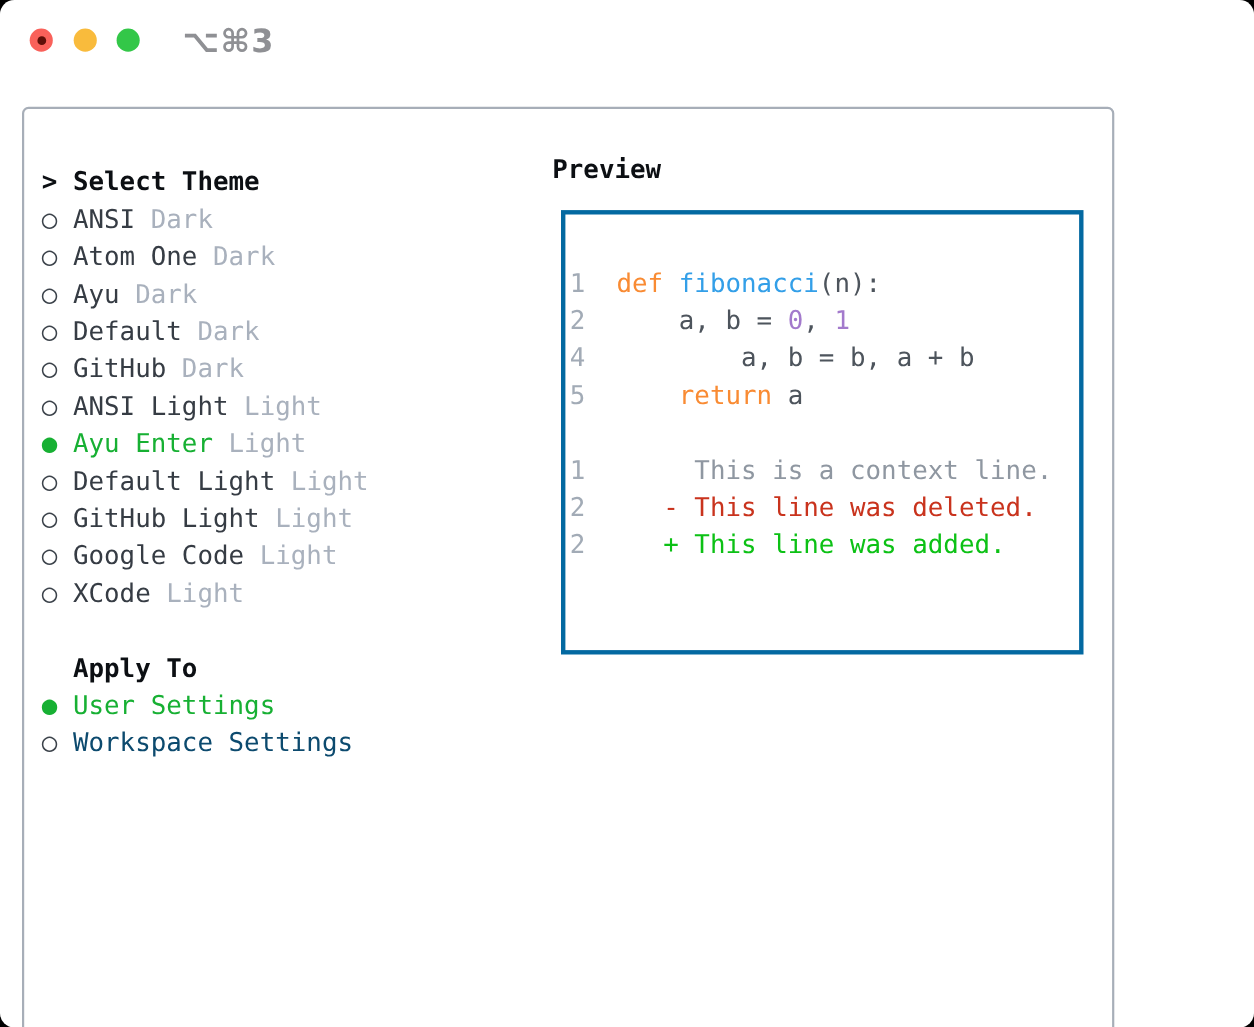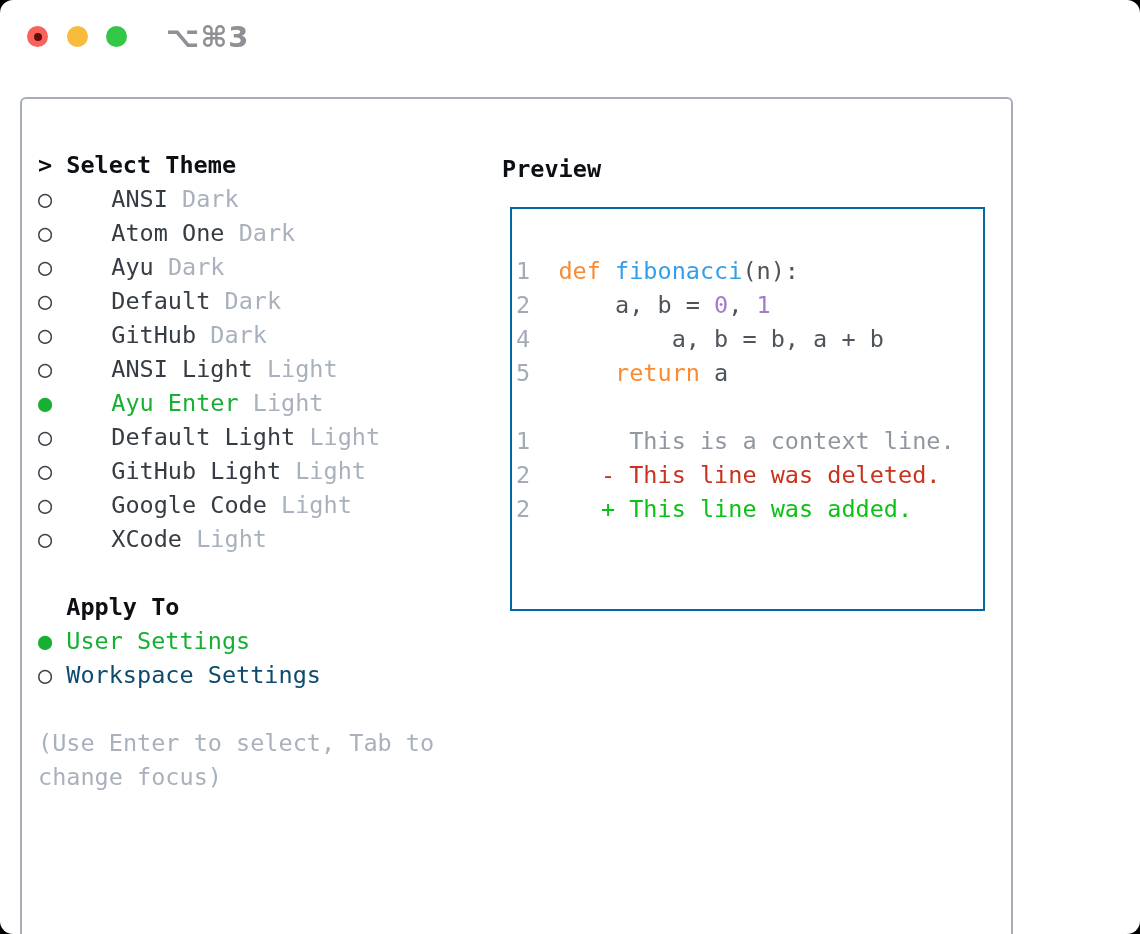--- a/index.html
+++ b/index.html
@@ -29,31 +29,31 @@
     border:2px solid #a7aeb8; border-radius:6px; background:#fff;padding-left:43px;
   }
 
   .col-left { position:absolute; left:16px; top:49px; width:450px; font-size:23.5px; color:#363c44; }
   .row { height:34px; line-height:34px; white-space:pre; }
   .spacer { height:34px; }
   .caret { display:inline-block; width:2ch; font-weight:bold; color:#0c0f13; }
   .hdr { font-weight:bold; color:#0c0f13; }
   .indent2 { padding-left:2ch; }
   .radio { display:inline-block; width:2ch; color:#3c434b; }
-  .nm { color:#363c44;margin-left:45px; }
+  .nm { color:#363c44; }
   .suffix { color:#a9b1bd; }
   .sel .radio, .sel .nm, .sel .opt-label { color:#17b033; }
   .opt-label { color:#0c4a6e; }
   .hint { margin-top:0; width:420px; line-height:34px; color:#a9b1bd; font-size:23.5px; }
 
   
-  .preview-hdr { position:absolute; left:480px; top:53px; height:34px; line-height:34px; font-size:23.5px; }
+  .preview-hdr { position:absolute; left:480px; top:38px; height:34px; line-height:34px; font-size:23.5px; }
   .preview-box {
-    position:absolute; left:488px; top:108px; width:475px; height:404px;
-    border:2px solid #0369a1; background:#fff; padding:45px 8px 45px 4px; overflow:hidden;
+    position:absolute; left:488px; top:92px; width:475px; height:404px;
+    border:4px solid #0369a1; background:#fff; padding:45px 8px 45px 4px; overflow:hidden;
   }
   .code-line { height:34px; line-height:34px; white-space:pre; font-size:23.5px; }
   .c-ln   { color:#a2abb6; }
   .c-fg   { color:#4d545c; }
   .c-kw   { color:#f98b33; }
   .c-fn   { color:#339fe8; }
   .c-num  { color:#a37acc; }
   .c-call { color:#f0716e; }
   .c-ctx  { color:#8f97a1; }
   .c-del  { color:#c9331d; }
@@ -96,21 +96,20 @@
 
       <div class="row"><span class="hdr indent2">Apply To</span></div>
 
       <div id="apply-list">
           <div class="row sel"><span class="radio">●</span><span class="opt-label">User Settings</span></div>
           <div class="row"><span class="radio">○</span><span class="opt-label">Workspace Settings</span></div>
         </div>
 
       <div class="spacer"></div>
 
-      <div class="hint">(Use Enter to select, Tab to change focus)</div>
     </div>
 
     <div class="preview-hdr hdr">Preview</div>
 
     <div class="preview-box" id="preview-box">
         <div class="code-line"><span class="c-ln">1  </span><span class="c-kw">def</span><span class="c-fg"> </span><span class="c-fn">fibonacci</span><span class="c-fg">(n):</span></div>
         <div class="code-line"><span class="c-ln">2  </span><span class="c-fg">    a, b = </span><span class="c-num">0</span><span class="c-fg">, </span><span class="c-num">1</span></div>
         <div class="code-line"><span class="c-ln">4  </span><span class="c-fg">        a, b = b, a + b</span></div>
         <div class="code-line"><span class="c-ln">5  </span><span class="c-fg">    </span><span class="c-kw">return</span><span class="c-fg"> a</span></div>
         <div class="code-line"></div>

